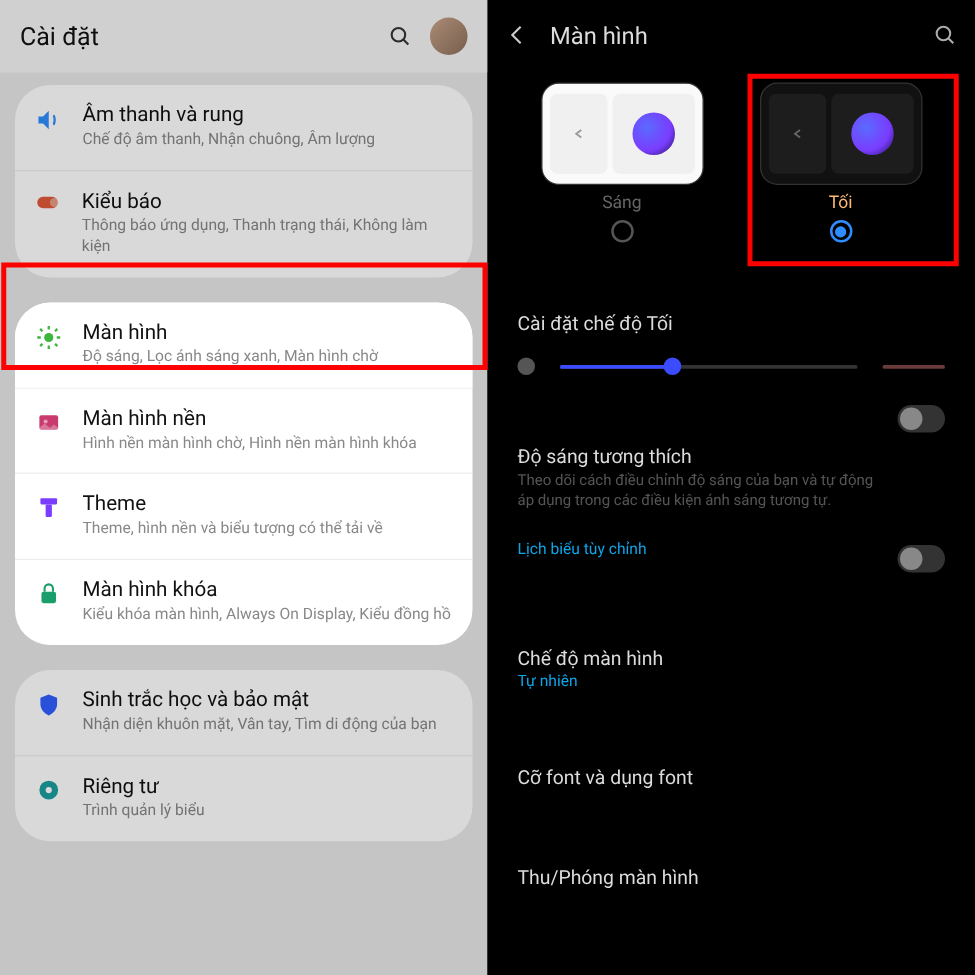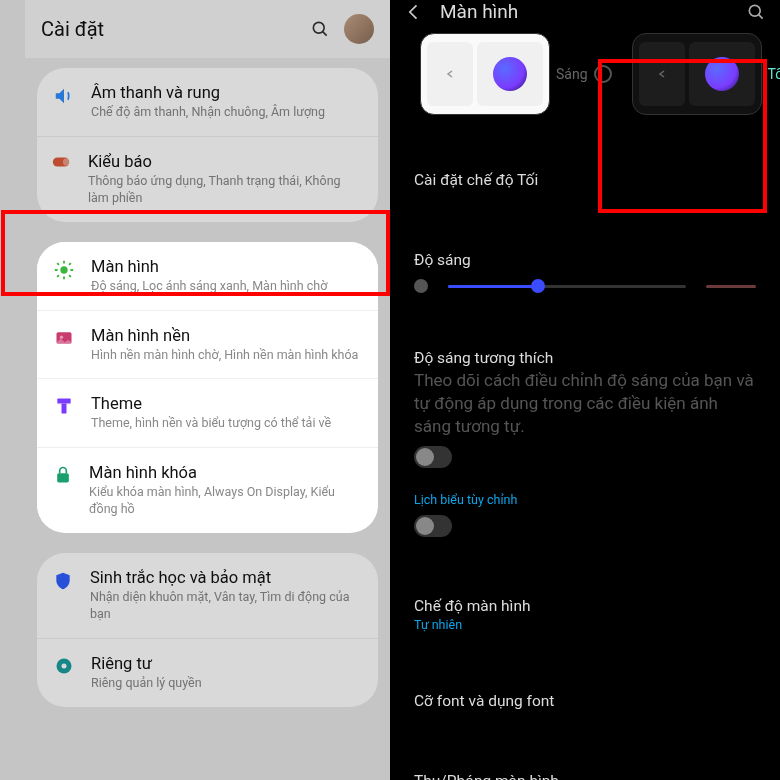--- a/index.html
+++ b/index.html
@@ -1,19 +1,19 @@
 <!DOCTYPE html>
 <html><head>
 <meta charset="utf-8">
 <style>
   * { box-sizing: border-box; margin: 0; padding: 0; }
   body { font-family: -apple-system, BlinkMacSystemFont, "Segoe UI", Roboto, sans-serif; width: 780px; height: 780px; overflow: hidden; display: flex; background: #000; }
   
   
-  .left { width: 390px; height: 780px; background: #e8e8e8; display: flex; flex-direction: column; position: relative; padding-left: 25px; }
+  .left { width: 390px; height: 780px; background: #e8e8e8; display: flex; flex-direction: column; position: relative; }
   .left-overlay { position: absolute; inset: 0; background: rgba(0,0,0,0.15); pointer-events: none; z-index: 3; }
   .left-header { height: 58px; display: flex; align-items: center; padding: 0 16px; background: #f5f5f5; }
   .left-header .title { font-size: 20px; color: #111; flex: 1; }
   .left-header .search { margin-right: 14px; color: #333; }
   .left-header .avatar { width: 30px; height: 30px; border-radius: 50%; background: linear-gradient(135deg,#c9a48b,#8b6f5a); }
   
   .group { background: #fff; border-radius: 28px; margin: 10px 12px; overflow: hidden; }
   .item { display: flex; align-items: flex-start; padding: 15px 16px 15px 14px; gap: 14px; }
   .item + .item { border-top: 1px solid #eee; }
   .item .ic { width: 26px; display:flex; justify-content:center; align-items:center; padding-top:2px; }
@@ -24,41 +24,41 @@
   .red-box-left { position: absolute; left: 1px; right: 0; top: 210px; height: 86px; border: 4px solid #f00; z-index: 6; pointer-events:none; }
 
   
   .right { width: 390px; height: 780px; background: #000; color: #ccc; display: flex; flex-direction: column; position: relative; padding-bottom: 10px; }
   .right-header { height: 56px; display: flex; align-items: center; padding: 0 14px; color: #ddd; }
   .right-header .back { width: 24px; }
   .right-header .title { flex: 1; font-size: 19px; margin-left: 12px; color: #dcdcdc; }
   .right-header .search { color: #aaa; }
   
   .mode-row { display: flex; gap: 20px; padding: 10px 30px 8px; }
-  .mode { flex: 1; display: flex; flex-direction: row; align-items: center; gap: 6px; position: relative; }
+  .mode { flex: 1; display: flex; flex-direction: column; align-items: center; gap: 6px; position: relative; }
   .mode .preview { width: 130px; height: 82px; border-radius: 14px; border: 1px solid #333; background: #111; display:flex; align-items:center; justify-content:center; gap:4px; padding:6px; }
   .mode.light .preview { background: #fafafa; }
   .mode .prev-left { width:48px; height:64px; border-radius:6px; display:flex; align-items:center; justify-content:center; }
   .mode .prev-right { width:68px; height:64px; border-radius:6px; display:flex; align-items:center; justify-content:center; }
   .mode.light .prev-left, .mode.light .prev-right { background:#f0f0f0; }
   .mode.dark .prev-left, .mode.dark .prev-right { background:#1d1d1d; }
   .ball { width:34px; height:34px; border-radius:50%; background: radial-gradient(circle at 35% 35%, #5a6bff, #7a3cff 60%, #1a1050); }
   .mode .mlabel { font-size: 14px; }
   .mode.light .mlabel { color: #666; }
-  .mode.dark .mlabel { color: #5eead4; }
+  .mode.dark .mlabel { color: #fdba74; }
   .mode .radio { width:18px; height:18px; border-radius:50%; border:2px solid #555; display:flex; align-items:center; justify-content:center; }
   .mode.dark .radio { border-color:#2f8eff; }
   .mode.dark .radio::after { content:''; width:9px; height:9px; border-radius:50%; background:#2f8eff; }
   .red-box-right { position: absolute; left: 208px; top: 59px; width: 169px; height: 154px; border: 4px solid #f00; z-index: 5; pointer-events:none; }
 
   .setting { padding: 12px 24px; }
-  .setting.withtoggle { display:flex; align-items:flex-start; gap:4px;flex-direction:column; }
+  .setting.withtoggle { display:flex; align-items:flex-start; gap:4px; }
   .setting .body { flex:1; }
   .setting .lbl { font-size: 15.5px; color: #dcdcdc; margin-bottom: 2px; margin-top: 36px; }
-  .setting .desc { font-size: 17px; color: #555; line-height: 1.35; }
+  .setting .desc { font-size: 12px; color: #555; line-height: 1.35; }
   .setting .link { font-size: 12.5px; color: #0ea5e9; }
   .toggle { width: 38px; height: 22px; background: #333; border-radius: 22px; position: relative; margin-top:4px; flex-shrink:0; }
   .toggle::after { content:''; position:absolute; left:2px; top:2px; width:18px; height:18px; border-radius:50%; background:#888; }
   
   .brightness-row { display:flex; align-items:center; gap:20px; padding: 4px 24px 8px; }
   .sun-dim { width:14px; height:14px; border-radius:50%; background:#555; }
   .slider { flex:1; height:3px; background:#333; position:relative; border-radius:3px; }
   .slider .fill { position:absolute; left:0; top:0; bottom:0; width:38%; background:#3b4cff; border-radius:3px; }
   .slider .thumb { position:absolute; left:38%; top:50%; width:14px; height:14px; border-radius:50%; background:#3b4cff; transform:translate(-50%,-50%); }
   .slider-dash { width:50px; height:3px; background:#6b3a3a; border-radius:2px; }
@@ -96,21 +96,21 @@
     </div>
     <div class="item">
       <div class="ic">
           <svg width="22" height="16" viewBox="0 0 24 16">
             <rect x="2" y="3" width="18" height="10" rx="5" fill="#e05a3a"></rect>
             <circle cx="17" cy="8" r="4" fill="#fff" opacity="0.4"></circle>
           </svg>
         </div>
       <div class="text">
           <div class="label">Kiểu báo</div>
-          <div class="sub">Thông báo ứng dụng, Thanh trạng thái, Không làm phiền</div>
+          <div class="sub">Thông báo ứng dụng, Thanh trạng thái, Không làm kiện</div>
         </div>
     </div>
   </div>
 
   <div class="group" style="position:relative; z-index:5;">
     <div class="item highlight">
       <div class="ic">
           <svg width="22" height="22" viewBox="0 0 24 24" fill="#3cb63c">
             <circle cx="12" cy="12" r="4"></circle>
             <g stroke="#3cb63c" stroke-width="2">
@@ -183,21 +183,21 @@
     </div>
     <div class="item">
       <div class="ic">
           <svg width="20" height="20" viewBox="0 0 24 24" fill="#1a9e9e">
             <circle cx="12" cy="12" r="9"></circle>
             <circle cx="12" cy="12" r="3" fill="#fff"></circle>
           </svg>
         </div>
       <div class="text">
           <div class="label">Riêng tư</div>
-          <div class="sub">Riêng quản lý quyền</div>
+          <div class="sub">Trình quản lý biểu</div>
         </div>
     </div>
   </div>
   <div class="red-box-left"></div>
 </div>
 
 <div class="right">
   <div class="right-header">
     <div class="back">
         <svg width="20" height="20" viewBox="0 0 24 24" fill="none" stroke="#ccc" stroke-width="2">
@@ -242,23 +242,20 @@
       <div class="mlabel">Tối</div>
       <div class="radio"></div>
     </div>
   </div>
   <div class="red-box-right"></div>
 
   <div class="setting">
     <div class="lbl">Cài đặt chế độ Tối</div>
   </div>
 
-  <div class="setting" style="padding-bottom:4px;">
-    <div class="lbl">Độ sáng</div>
-  </div>
   <div class="brightness-row">
     <div class="sun-dim"></div>
     <div class="slider">
       <div class="fill"></div>
         <div class="thumb"></div>
     </div>
     <div class="slider-dash"></div>
   </div>
 
   <div class="setting withtoggle">

